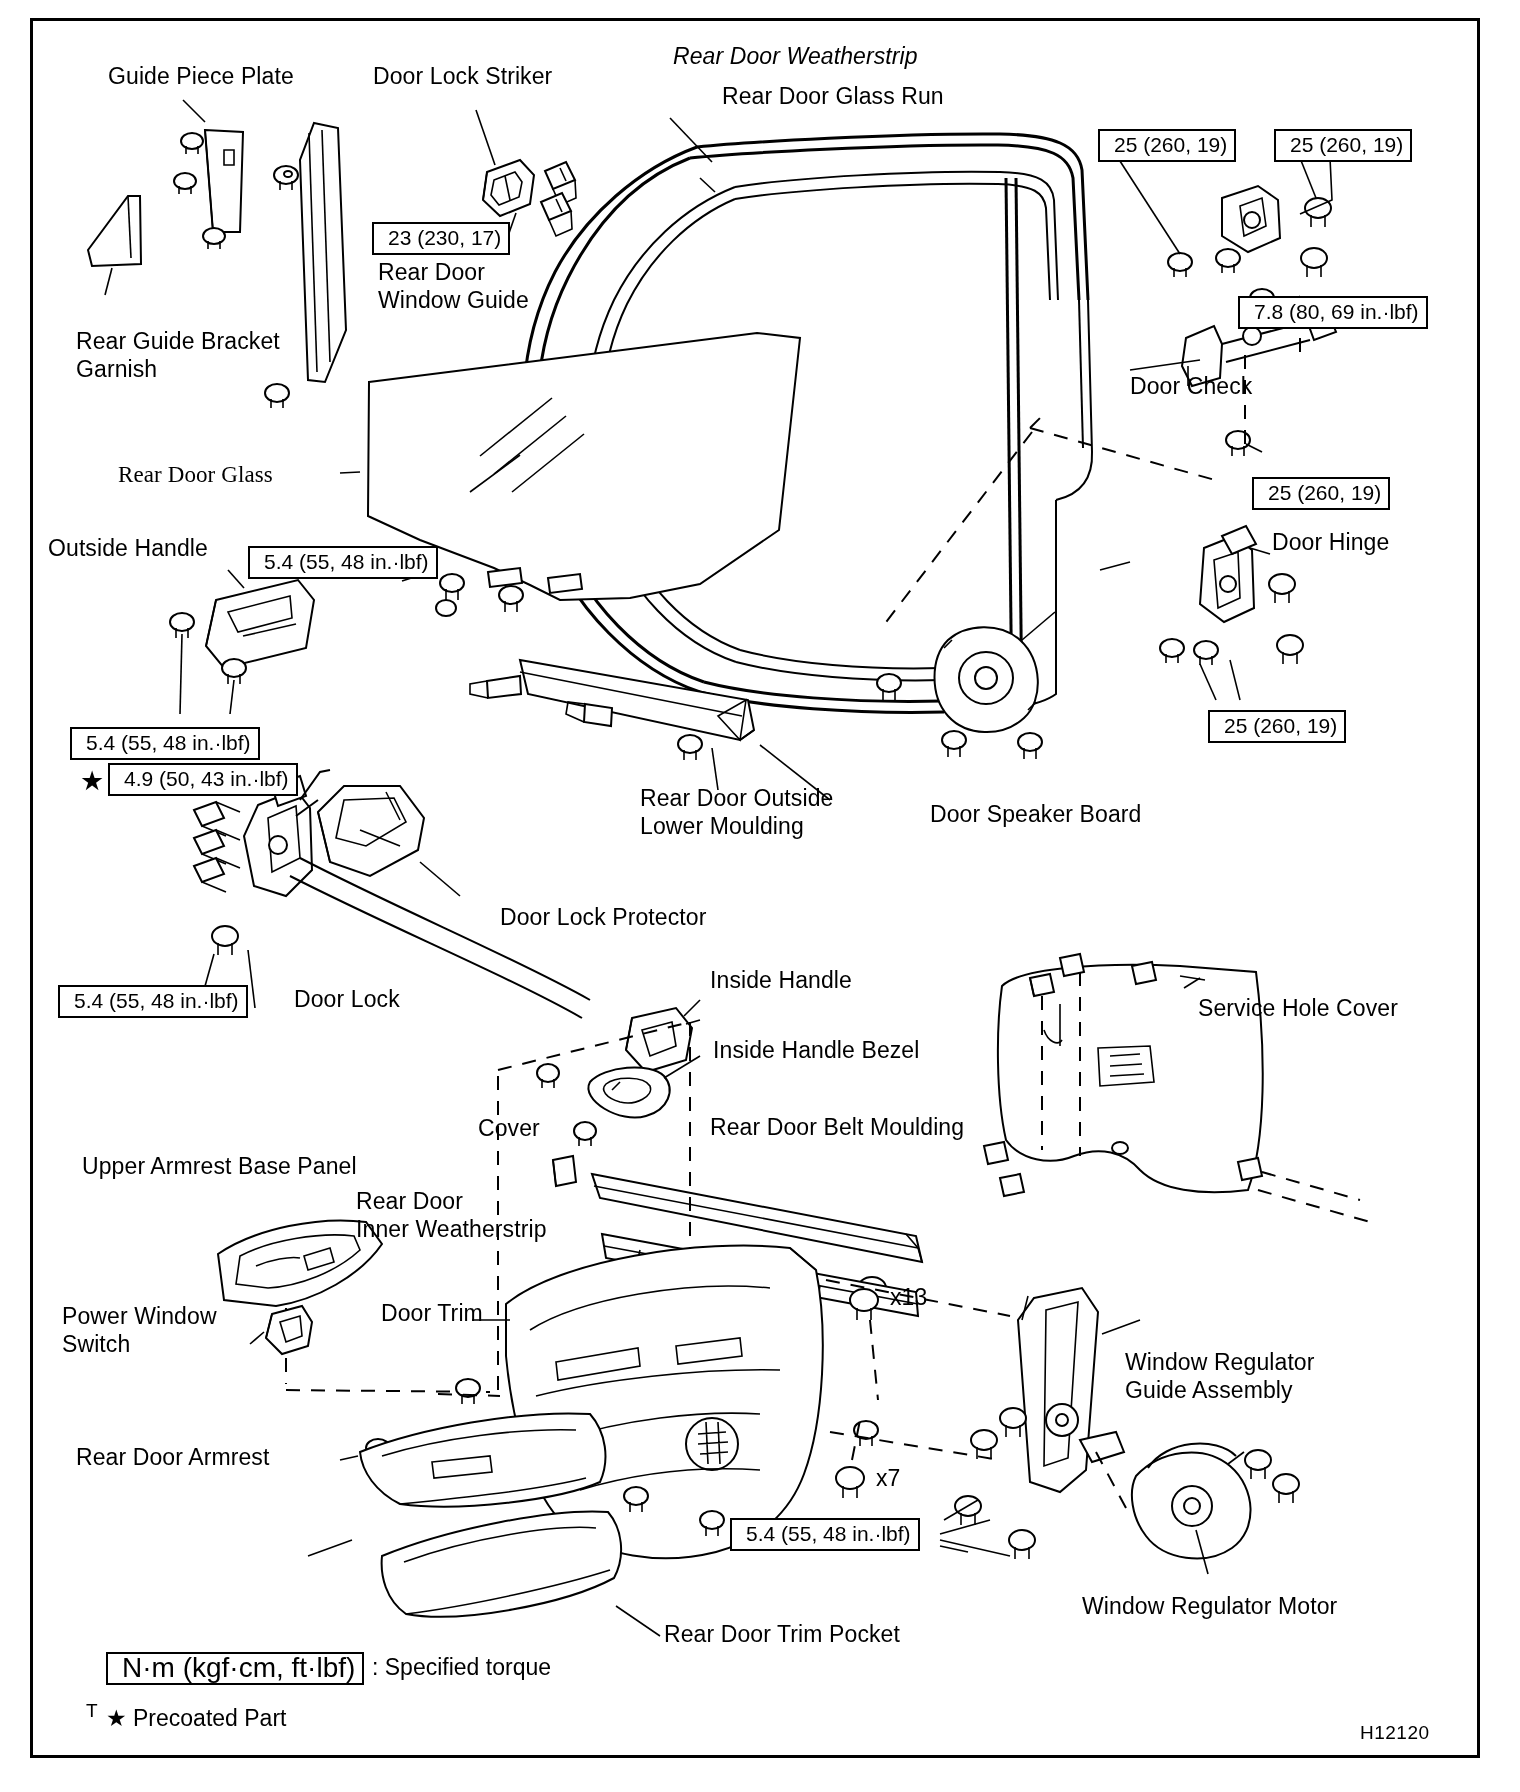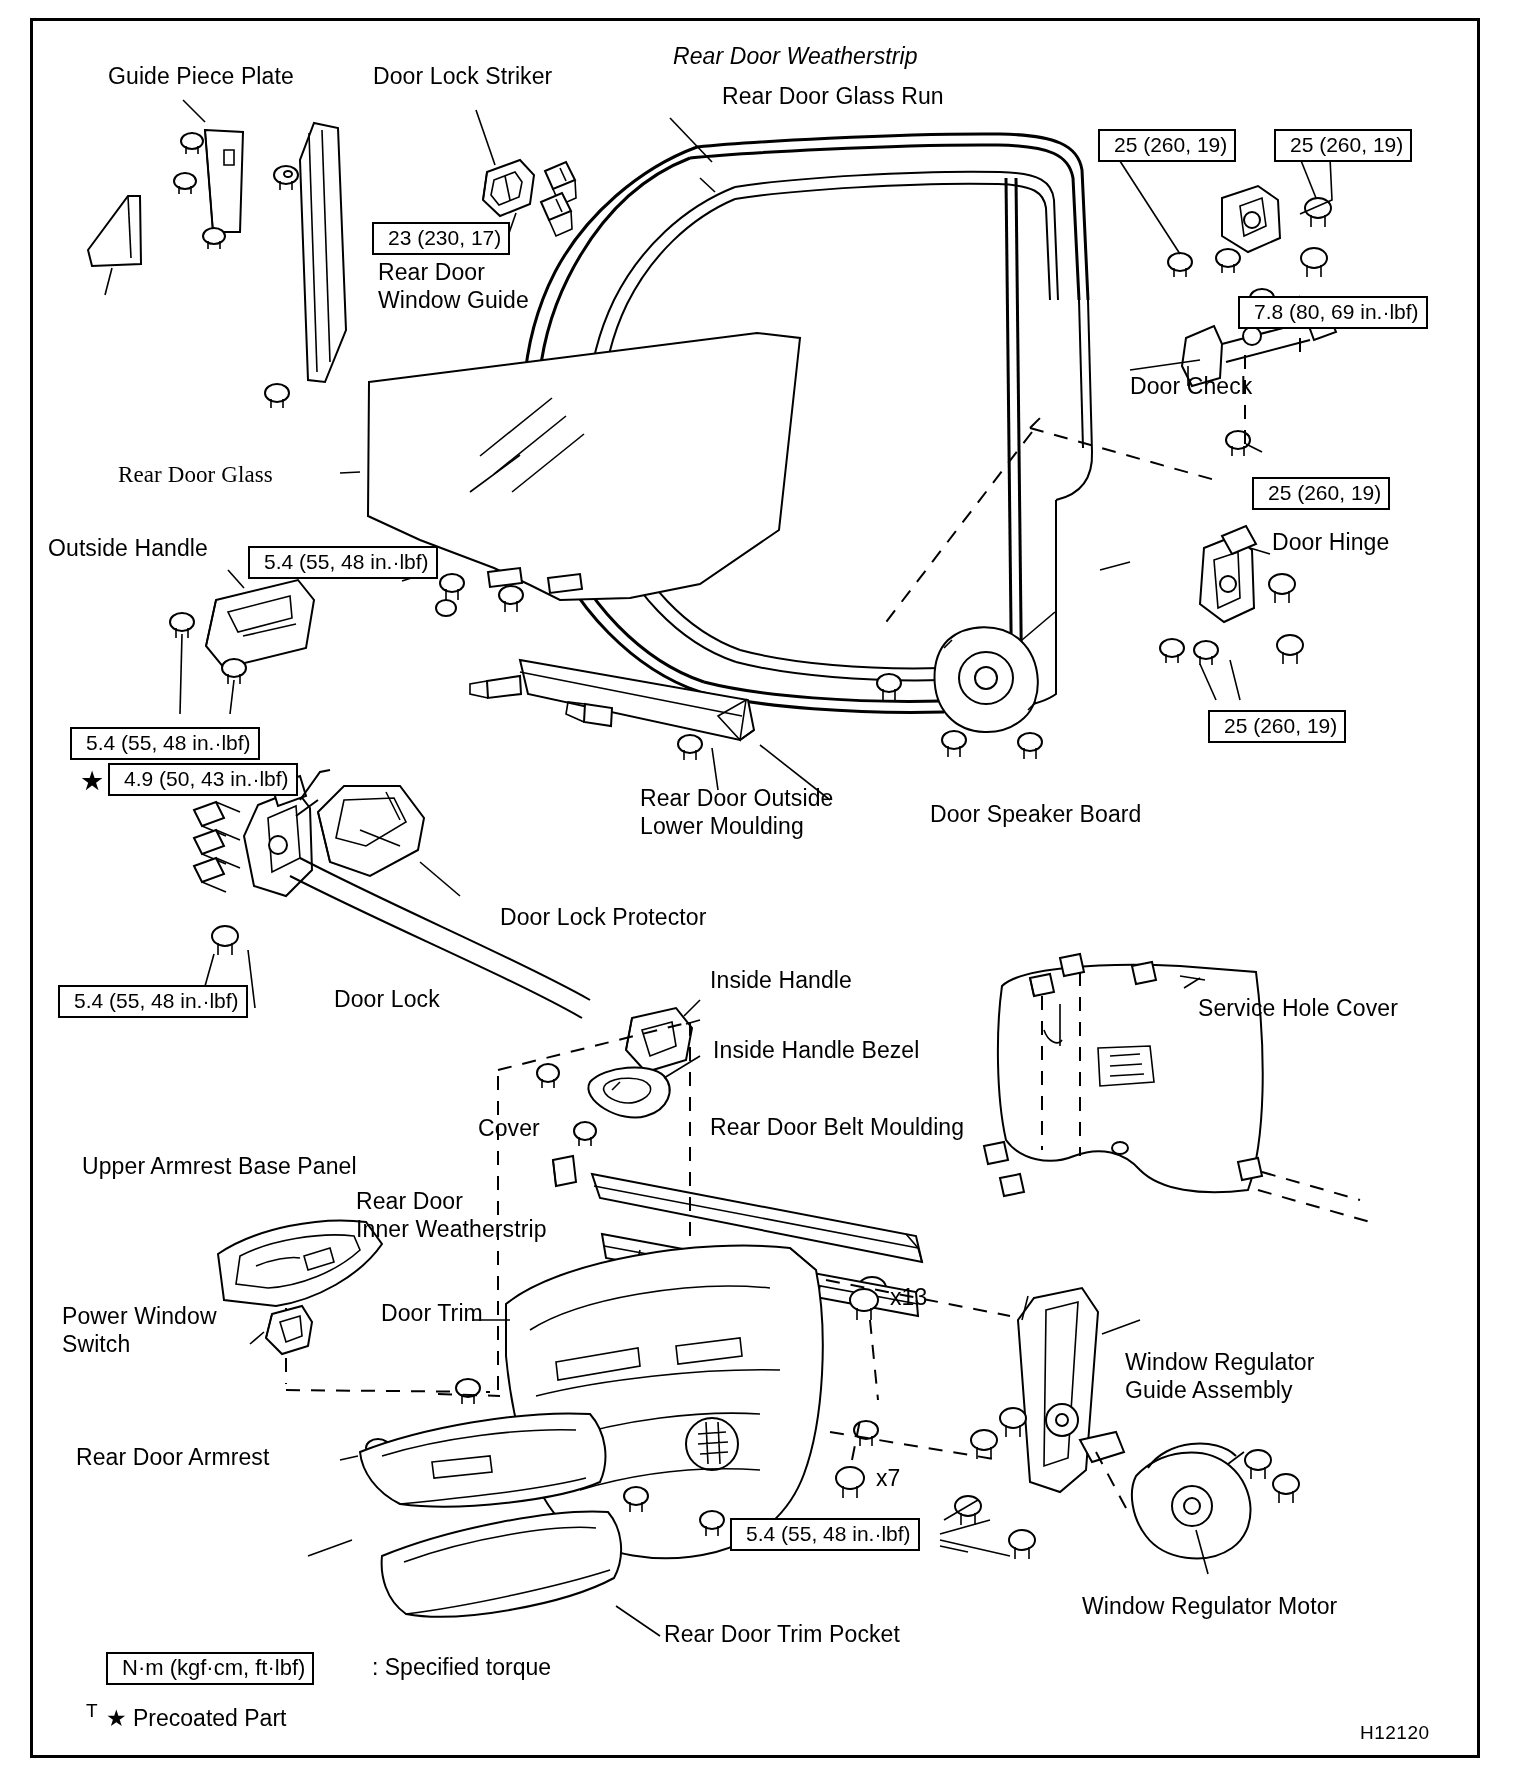--- a/index.html
+++ b/index.html
@@ -585,35 +585,37 @@
     <path class="ln1" d="M1130 562 L1100 570"></path>
     <path class="ln1" d="M1130 370 L1200 360"></path>
     <path class="ln1" d="M1205 980 L1180 976"></path>
   </svg>
 
   <div class="lbl" style="left:108px; top:62px;">Guide Piece Plate</div>
   <div class="lbl" style="left:373px; top:62px;">Door Lock Striker</div>
   <div class="lbl" style="left:673px; top:42px;font-style:italic;">Rear Door Weatherstrip</div>
   <div class="lbl" style="left:722px; top:82px;">Rear Door Glass Run</div>
 
+  <div class="lbl" style="left:76px; top:327px;">Rear Guide Bracket
+Garnish</div>
   <div class="lbl" style="left:378px; top:258px;">Rear Door
 Window Guide</div>
 
   <div class="lbl" style="left:118px; top:461px;font-family:Liberation Serif, serif;">Rear Door Glass</div>
   <div class="lbl" style="left:48px; top:534px;">Outside Handle</div>
 
   <div class="lbl" style="left:1130px; top:372px;">Door Check</div>
   <div class="lbl" style="left:1272px; top:528px;">Door Hinge</div>
 
   <div class="lbl" style="left:640px; top:784px;">Rear Door Outside
 Lower Moulding</div>
   <div class="lbl" style="left:930px; top:800px;">Door Speaker Board</div>
 
   <div class="lbl" style="left:500px; top:903px;">Door Lock Protector</div>
-  <div class="lbl" style="left:294px; top:985px;margin-left:40px;">Door Lock</div>
+  <div class="lbl" style="left:294px; top:985px;">Door Lock</div>
 
   <div class="lbl" style="left:710px; top:966px;">Inside Handle</div>
   <div class="lbl" style="left:713px; top:1036px;">Inside Handle Bezel</div>
   <div class="lbl" style="left:478px; top:1114px;">Cover</div>
   <div class="lbl" style="left:710px; top:1113px;text-align:center;">Rear Door Belt Moulding</div>
   <div class="lbl" style="left:1198px; top:994px;">Service Hole Cover</div>
 
   <div class="lbl" style="left:82px; top:1152px;">Upper Armrest Base Panel</div>
   <div class="lbl" style="left:356px; top:1187px;">Rear Door
 Inner Weatherstrip</div>
@@ -635,20 +637,20 @@
   <div class="torque" style="left:1238px; top:296px;">7.8 (80, 69 in.·lbf)</div>
   <div class="torque" style="left:1252px; top:477px;">25 (260, 19)</div>
   <div class="torque" style="left:1208px; top:710px;">25 (260, 19)</div>
   <div class="torque" style="left:248px; top:546px;">5.4 (55, 48 in.·lbf)</div>
   <div class="torque" style="left:70px; top:727px;">5.4 (55, 48 in.·lbf)</div>
   <div class="star" style="left:80px; top:768px;">★</div>
   <div class="torque" style="left:108px; top:763px;">4.9 (50, 43 in.·lbf)</div>
   <div class="torque" style="left:58px; top:985px;">5.4 (55, 48 in.·lbf)</div>
   <div class="torque" style="left:730px; top:1518px;">5.4 (55, 48 in.·lbf)</div>
 
-  <div class="torque" style="left:106px; top:1652px; font-size:22px;">N·m (kgf·cm, ft·lbf)</div>
+  <div class="torque" style="left:106px; top:1652px; font-size:28px;">N·m (kgf·cm, ft·lbf)</div>
   <div class="legend-note" style="left:372px; top:1654px;">: Specified torque</div>
   <div class="code" style="left:86px; top:1700px;">T</div>
   <div class="legend-note" style="left:106px; top:1705px;">★ Precoated Part</div>
 
   <div class="code" style="left:1360px; top:1722px;">H12120</div>
 
 </div>
 
 </body></html>

